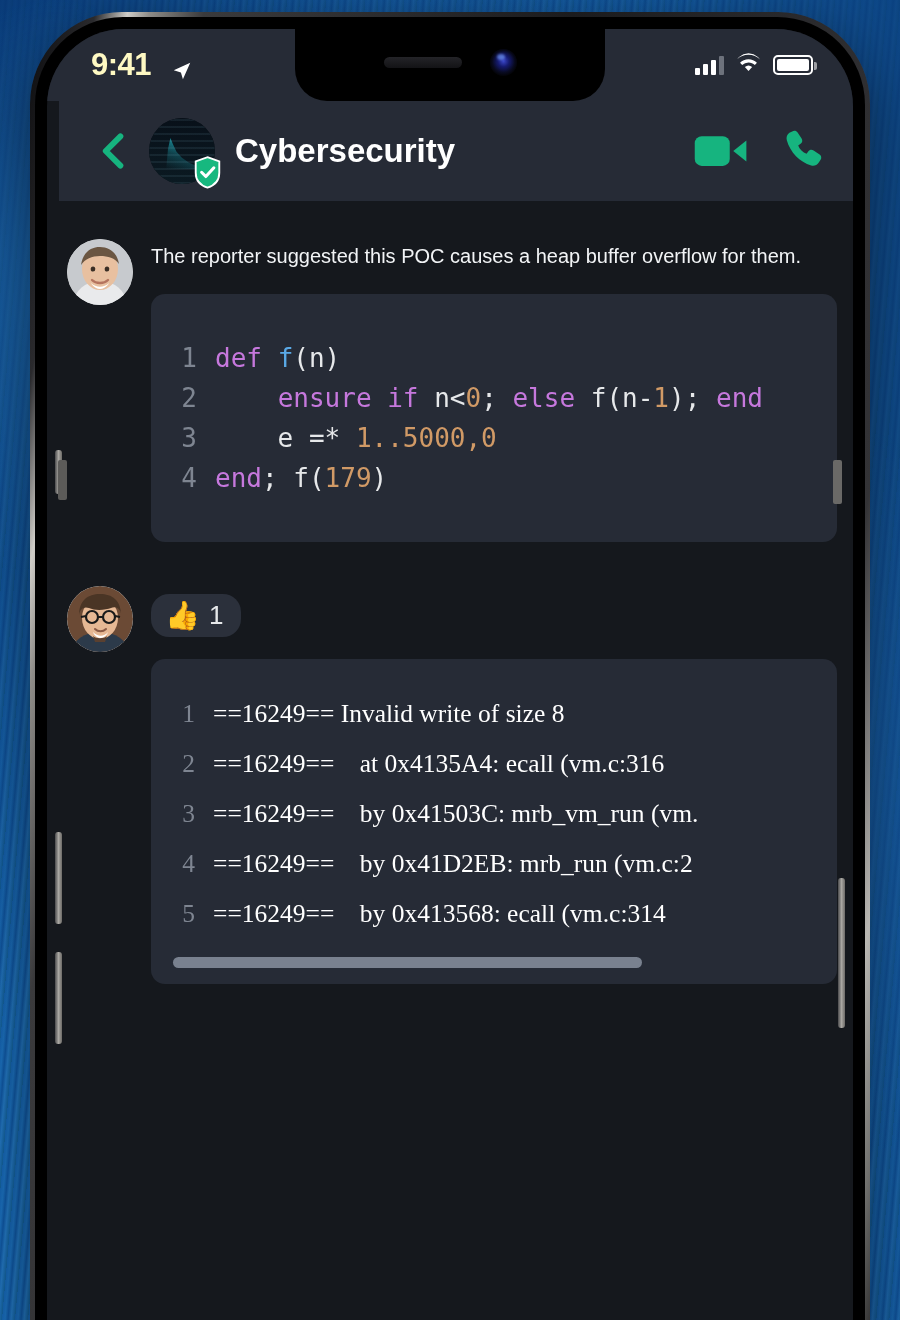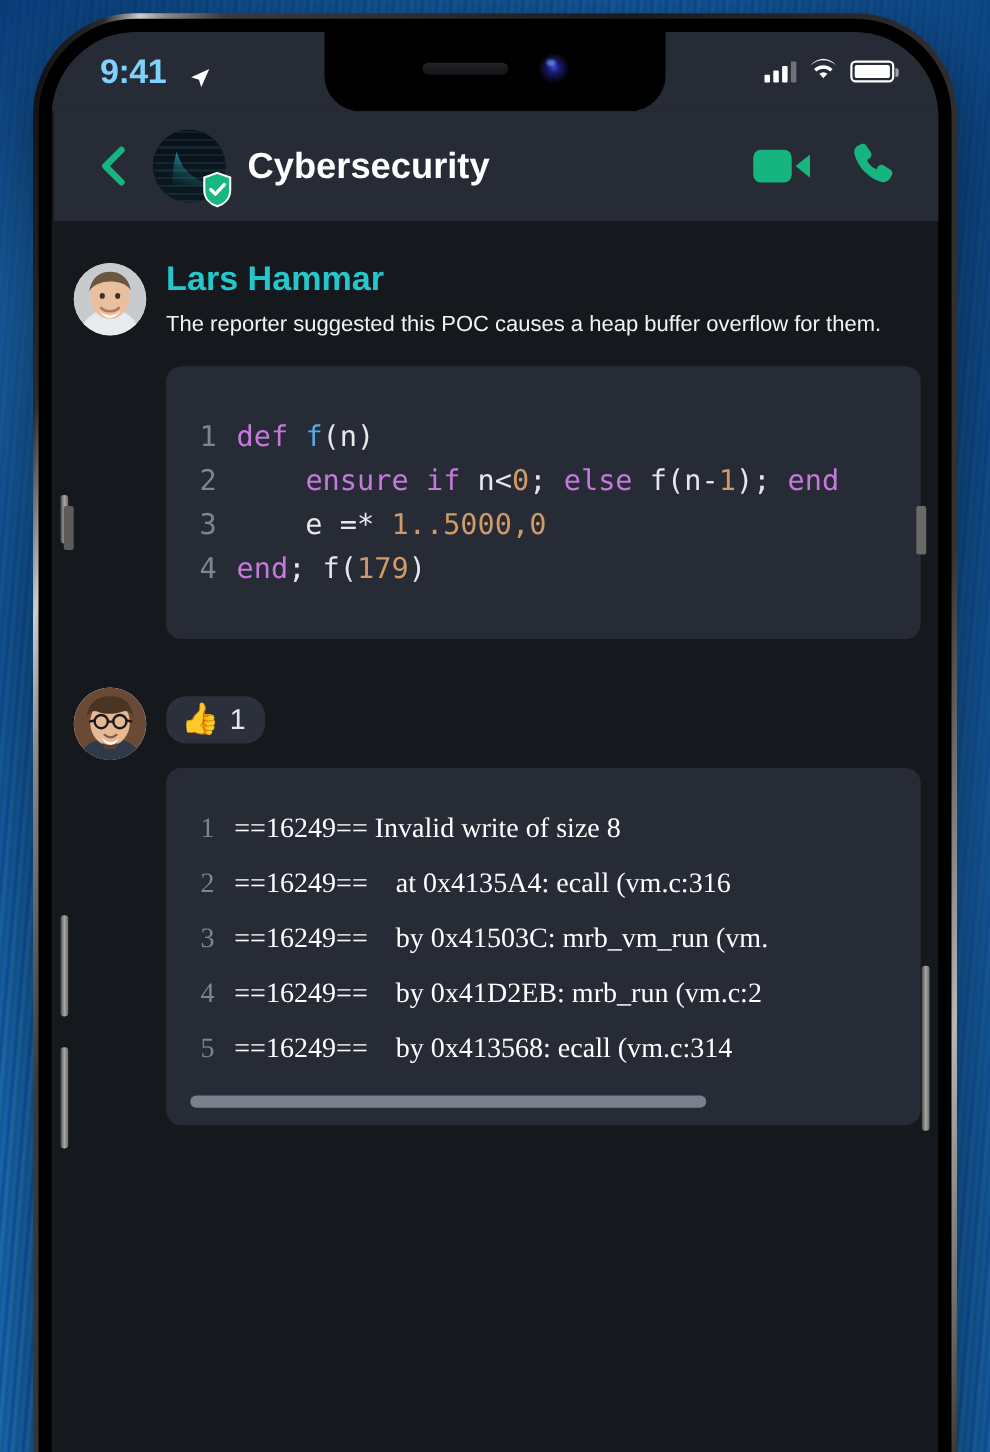--- a/index.html
+++ b/index.html
@@ -79,39 +79,39 @@
   .front-cam::after{content:""; position:absolute; left:7px; top:5px; width:8px; height:6px;
     border-radius:50%; background:rgba(120,160,255,.65); filter:blur(1px);}
 
   
   .statusbar{
     position:absolute; left:0; top:0; width:100%; height:72px;
     background:#262b36;
     display:flex; align-items:center; justify-content:space-between;
     padding:0 40px 0 44px; z-index:4;
   }
-  .clock{ color:#7dd3fc; font-size:31px; font-weight:700; letter-spacing:-.5px;
+  .clock{ color:#fef9c3; font-size:31px; font-weight:700; letter-spacing:-.5px;
     display:flex; align-items:center; gap:20px; }
   .loc-arrow{ display:inline-block; width:22px; height:22px; }
   .sb-right{ display:flex; align-items:center; gap:11px; }
   .bars{ display:flex; align-items:flex-end; gap:3px; height:19px;}
   .bars i{ display:block; width:5px; background:#fff; border-radius:1px;}
   .bars i:nth-child(1){height:7px}
   .bars i:nth-child(2){height:11px}
   .bars i:nth-child(3){height:15px}
   .bars i:nth-child(4){height:19px; background:#6d727c}
   .battery{ width:40px; height:20px; border:2.4px solid #fff; border-radius:5px;
     position:relative; padding:2px;}
   .battery::after{content:""; position:absolute; right:-6px; top:5px; width:3px; height:8px;
     background:rgba(255,255,255,.55); border-radius:0 2px 2px 0;}
   .battery i{display:block; width:100%; height:100%; background:#fff; border-radius:2px;}
 
   
   .chat-header{
-    position:absolute; left:2px; top:72px; width:100%; height:100px;
+    position:absolute; left:12px; top:72px; width:100%; height:100px;
     background:#262b36;
     display:flex; align-items:center; padding:0 38px 0 28px; gap:6px; z-index:3;
   }
   .back-btn{ width:54px; height:54px; display:flex; align-items:center; justify-content:center; cursor:pointer;}
   .group-avatar{
     width:66px; height:66px; border-radius:50%; position:relative; flex:none; margin-left:2px;
     background:#0a1118; overflow:visible;
   }
   .ga-img{ position:absolute; inset:0; border-radius:50%; overflow:hidden;
     background:
@@ -284,21 +284,20 @@
                 <ellipse cx="33" cy="30" rx="18" ry="21" fill="#e8c0a0"></ellipse>
                 <path d="M14 26c2-13 10-18 19-18s17 5 19 17c-4-6-11-8-19-8s-15 3-19 9z" fill="#6b5642"></path>
                 <ellipse cx="26" cy="30" rx="2.3" ry="2.6" fill="#3a2e25"></ellipse>
                 <ellipse cx="40" cy="30" rx="2.3" ry="2.6" fill="#3a2e25"></ellipse>
                 <path d="M25 41c4 4 12 4 16 0" fill="none" stroke="#b5745e" stroke-width="2.4" stroke-linecap="round"></path>
                 <path d="M24 44c5 5 13 5 18 0 0 0-3 6-9 6s-9-6-9-6z" fill="#fff"></path>
               </g>
             </svg>
           </div>
           <div class="msg-body">
-            <div class="sender" style="color:#22c8cc">Lars Hammar</div>
             <div class="msg-text">The reporter suggested this POC causes a heap buffer overflow for them.</div>
             <div class="codeblock">
               <pre class="code" id="code-1"><span class="ln">1</span><span class="kw">def </span><span class="fn">f</span><span class="pl">(n)</span>
 <span class="ln">2</span><span class="pl">    </span><span class="kw">ensure if </span><span class="pl">n&lt;</span><span class="num">0</span><span class="pl">; </span><span class="kw">else </span><span class="pl">f(n-</span><span class="num">1</span><span class="pl">); </span><span class="kw">end</span>
 <span class="ln">3</span><span class="pl">    e =* </span><span class="num">1..5000,0</span>
 <span class="ln">4</span><span class="kw">end</span><span class="pl">; f(</span><span class="num">179</span><span class="pl">)</span></pre>
             </div>
           </div>
         </div>
 

